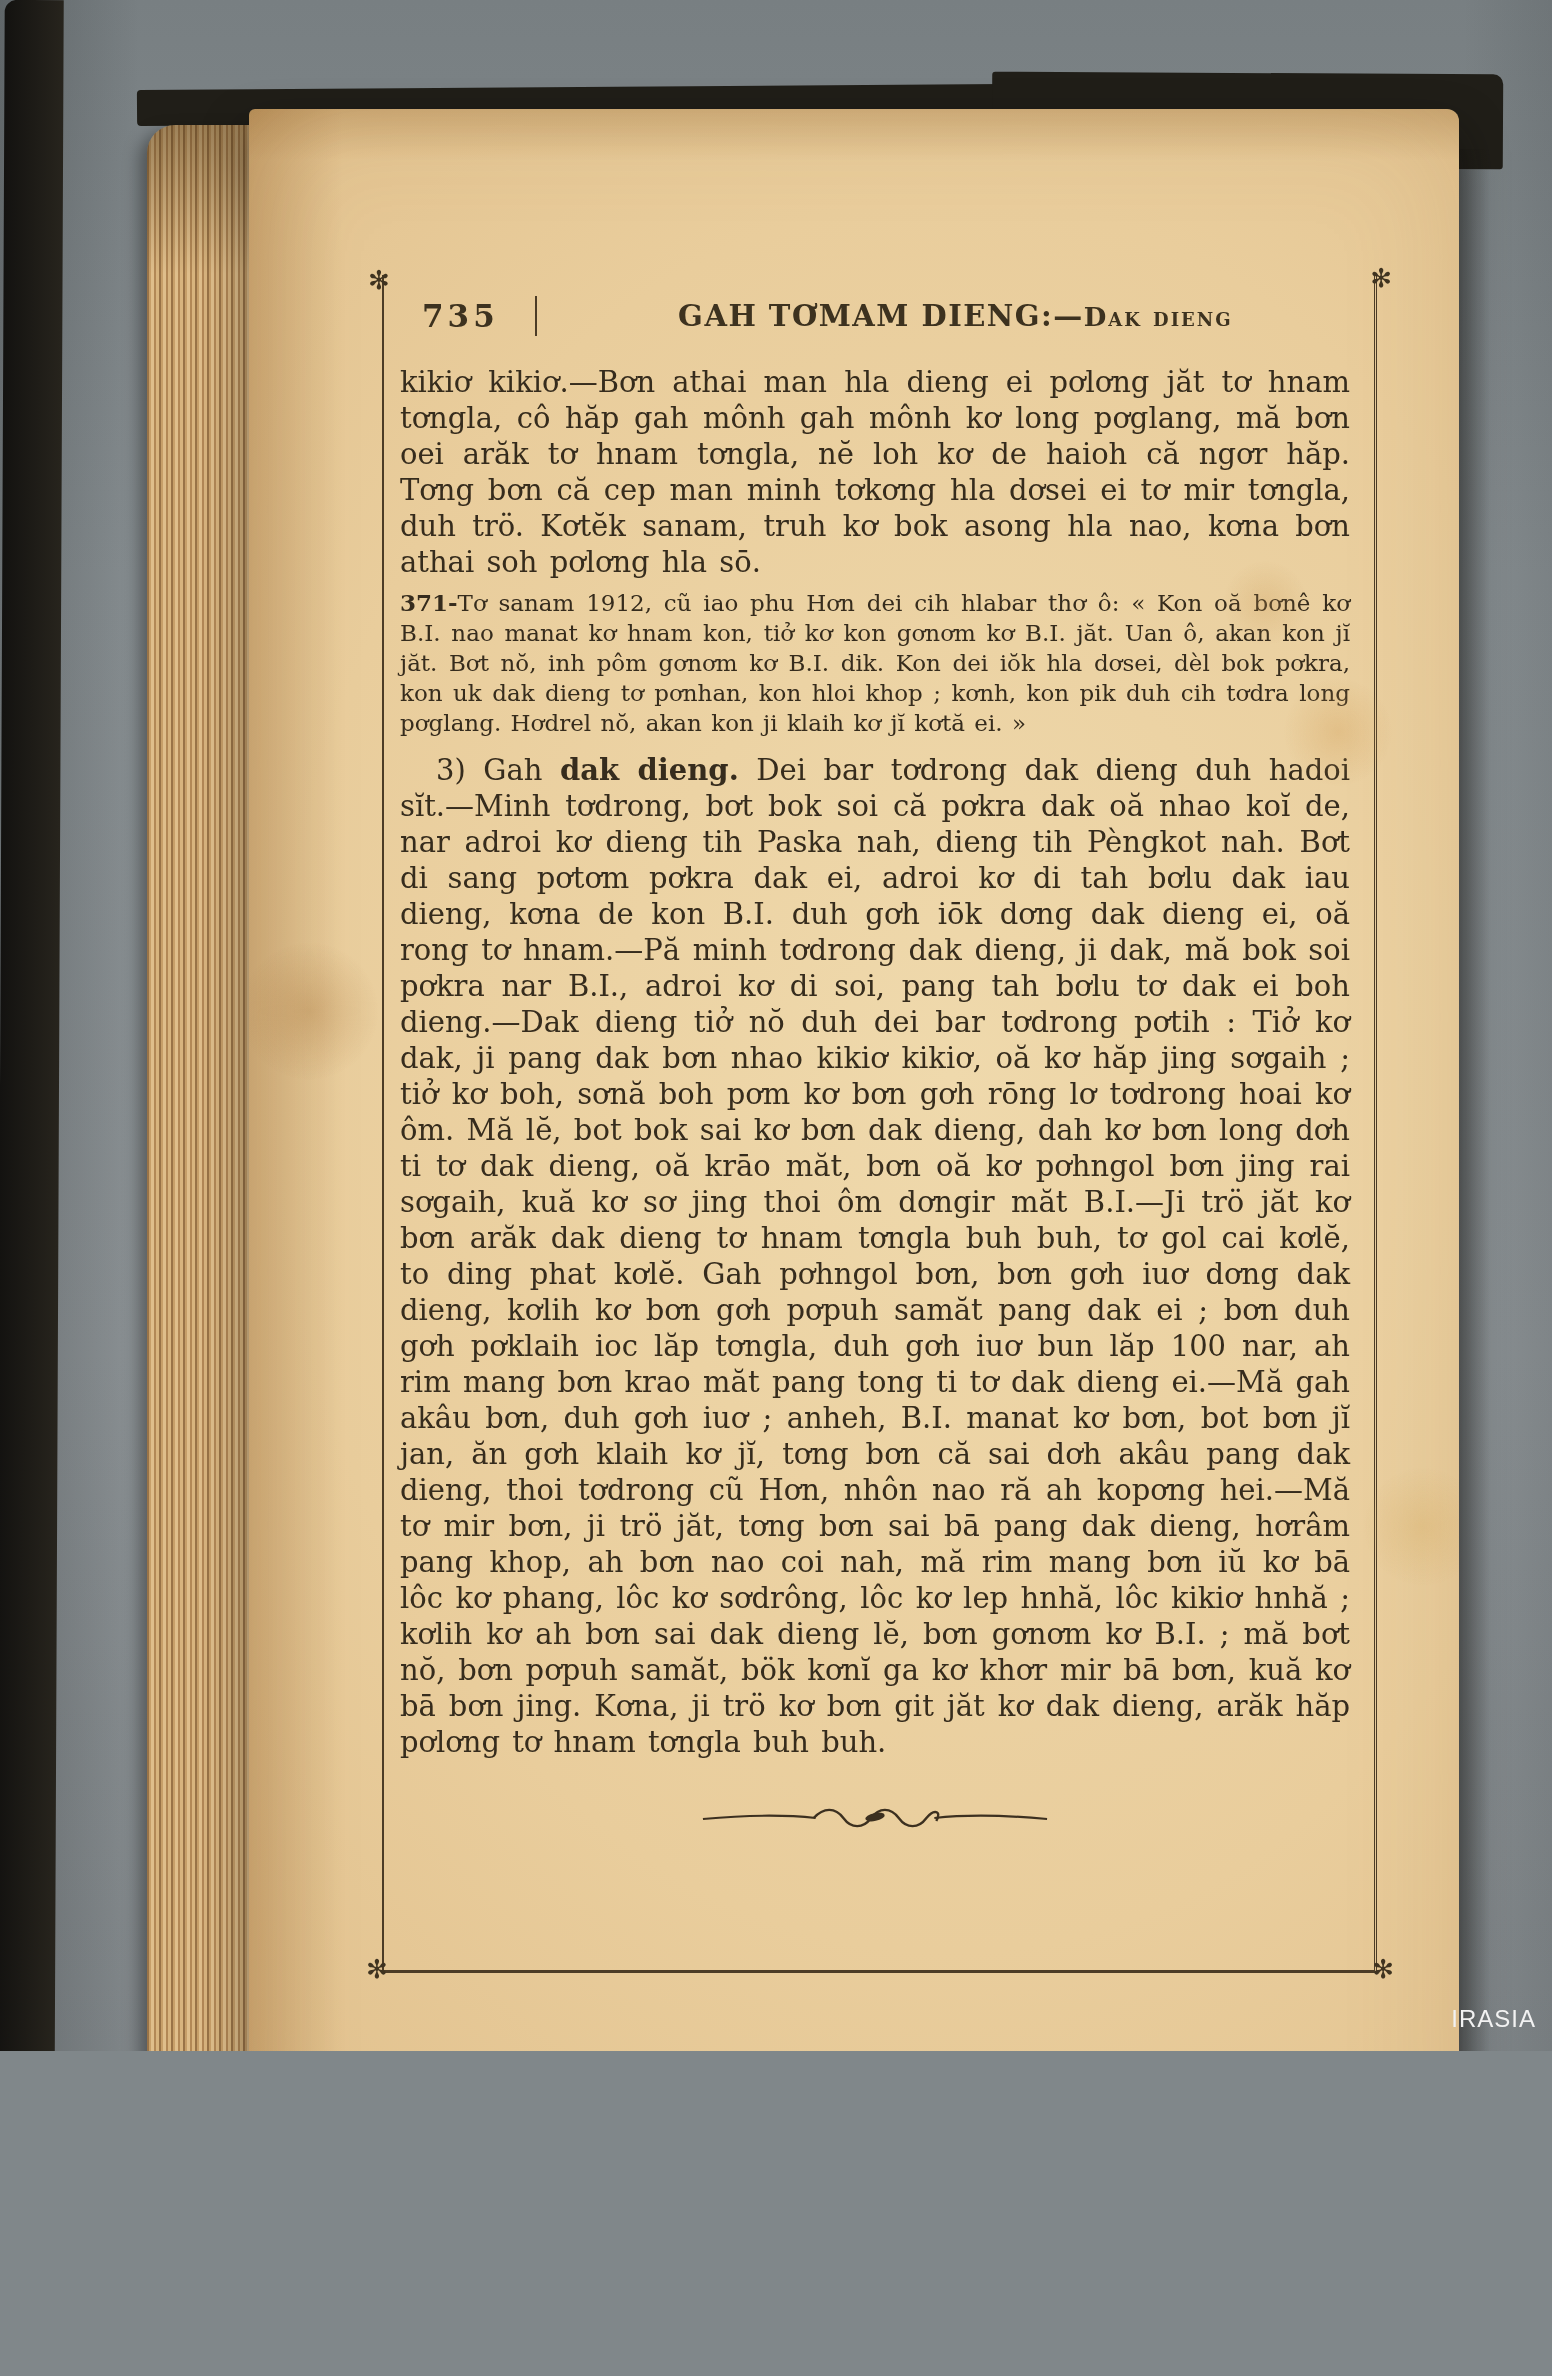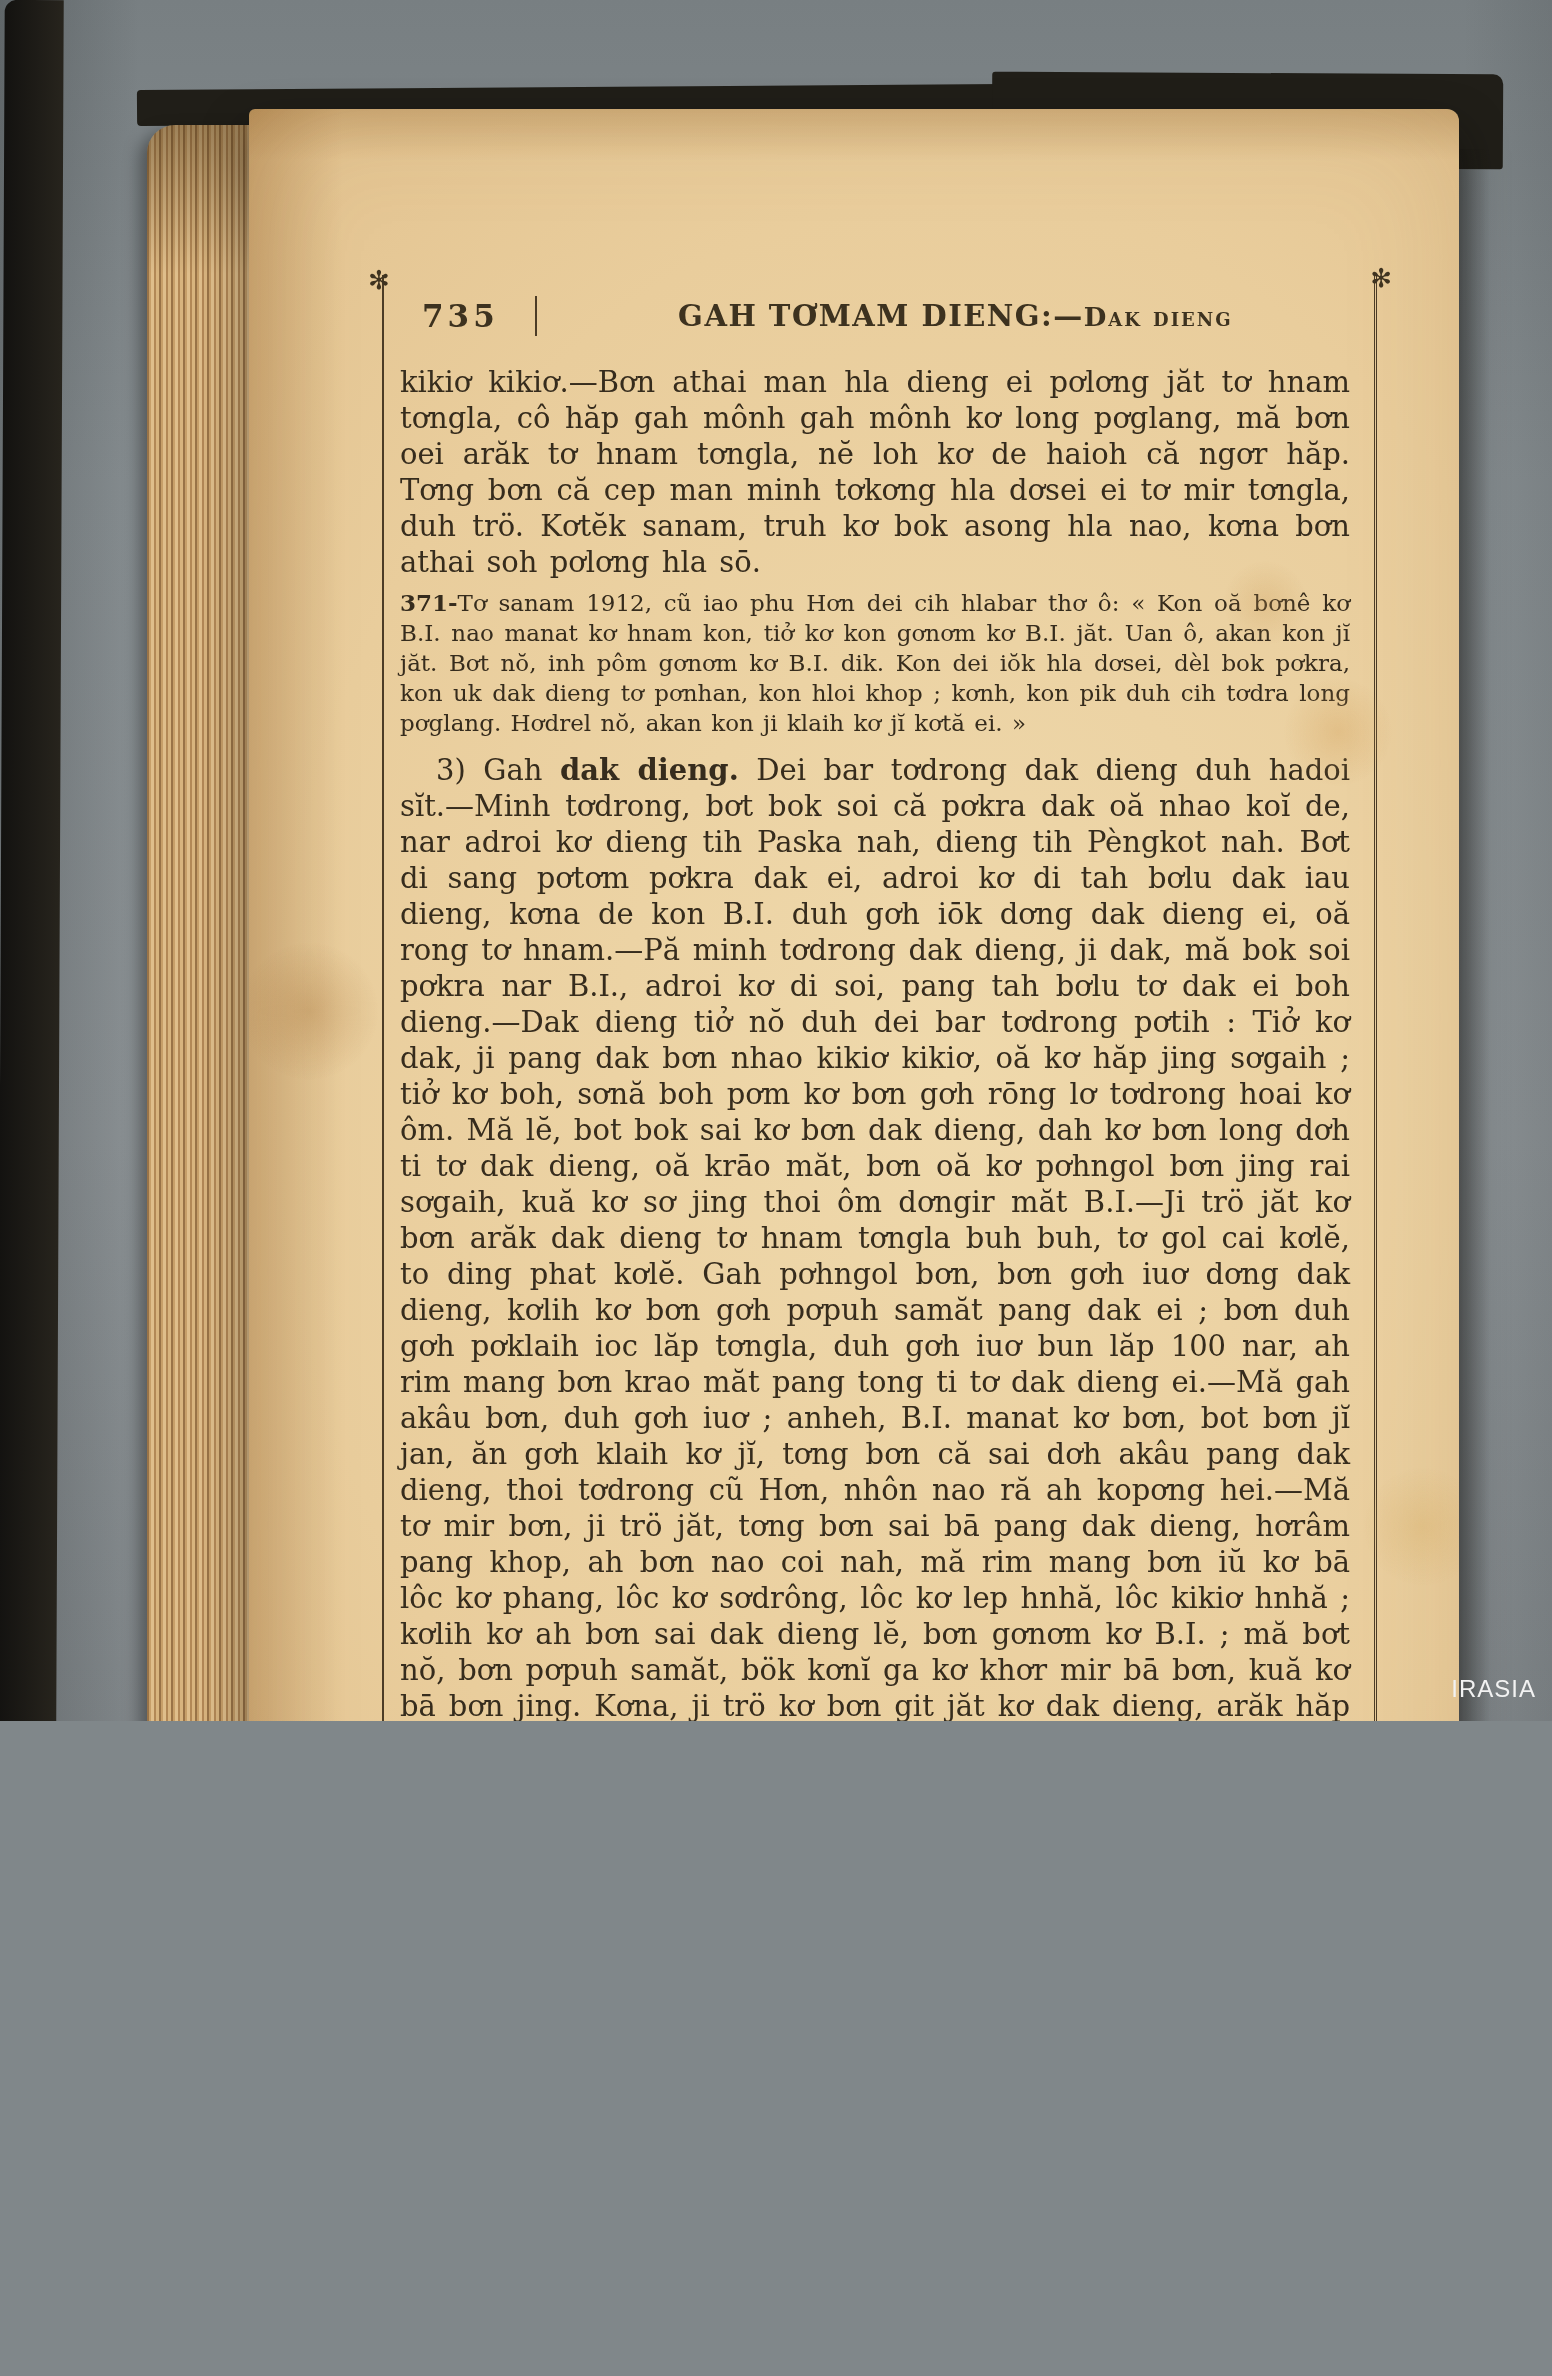--- a/index.html
+++ b/index.html
@@ -1,16 +1,16 @@
 <!DOCTYPE html>
 <html><head>
 <meta charset="utf-8">
 <style>
   html,body{margin:0;padding:0;background:#80878a;}
-  .scene{position:relative;width:1552px;height:1721px;overflow:hidden;
+  .scene{position:relative;width:1552px;height:2051px;overflow:hidden;
     background:linear-gradient(180deg,#787f82 0%,#868d90 28%,#8b9194 66%,#81878a 100%);
     font-family:"DejaVu Serif",serif;}
   .scene::before{content:"";position:absolute;inset:0;
     background:linear-gradient(90deg,rgba(40,44,46,.30) 0,rgba(40,44,46,0) 139px),
                linear-gradient(270deg,rgba(40,44,46,.12) 0,rgba(40,44,46,0) 89px);
     pointer-events:none;}
   .cover{position:absolute;background:#201e18;}
   .cover-top{left:137px;top:87px;width:871px;height:36px;border-radius:4px;transform:rotate(-0.4deg);}
   .cover-tr{left:992px;top:73px;width:511px;height:95px;border-radius:3px 10px 3px 3px;transform:rotate(0.3deg);}
   .cover-left{left:115px;top:95px;width:59px;height:2174px;border-radius:12px 0 0 14px;

